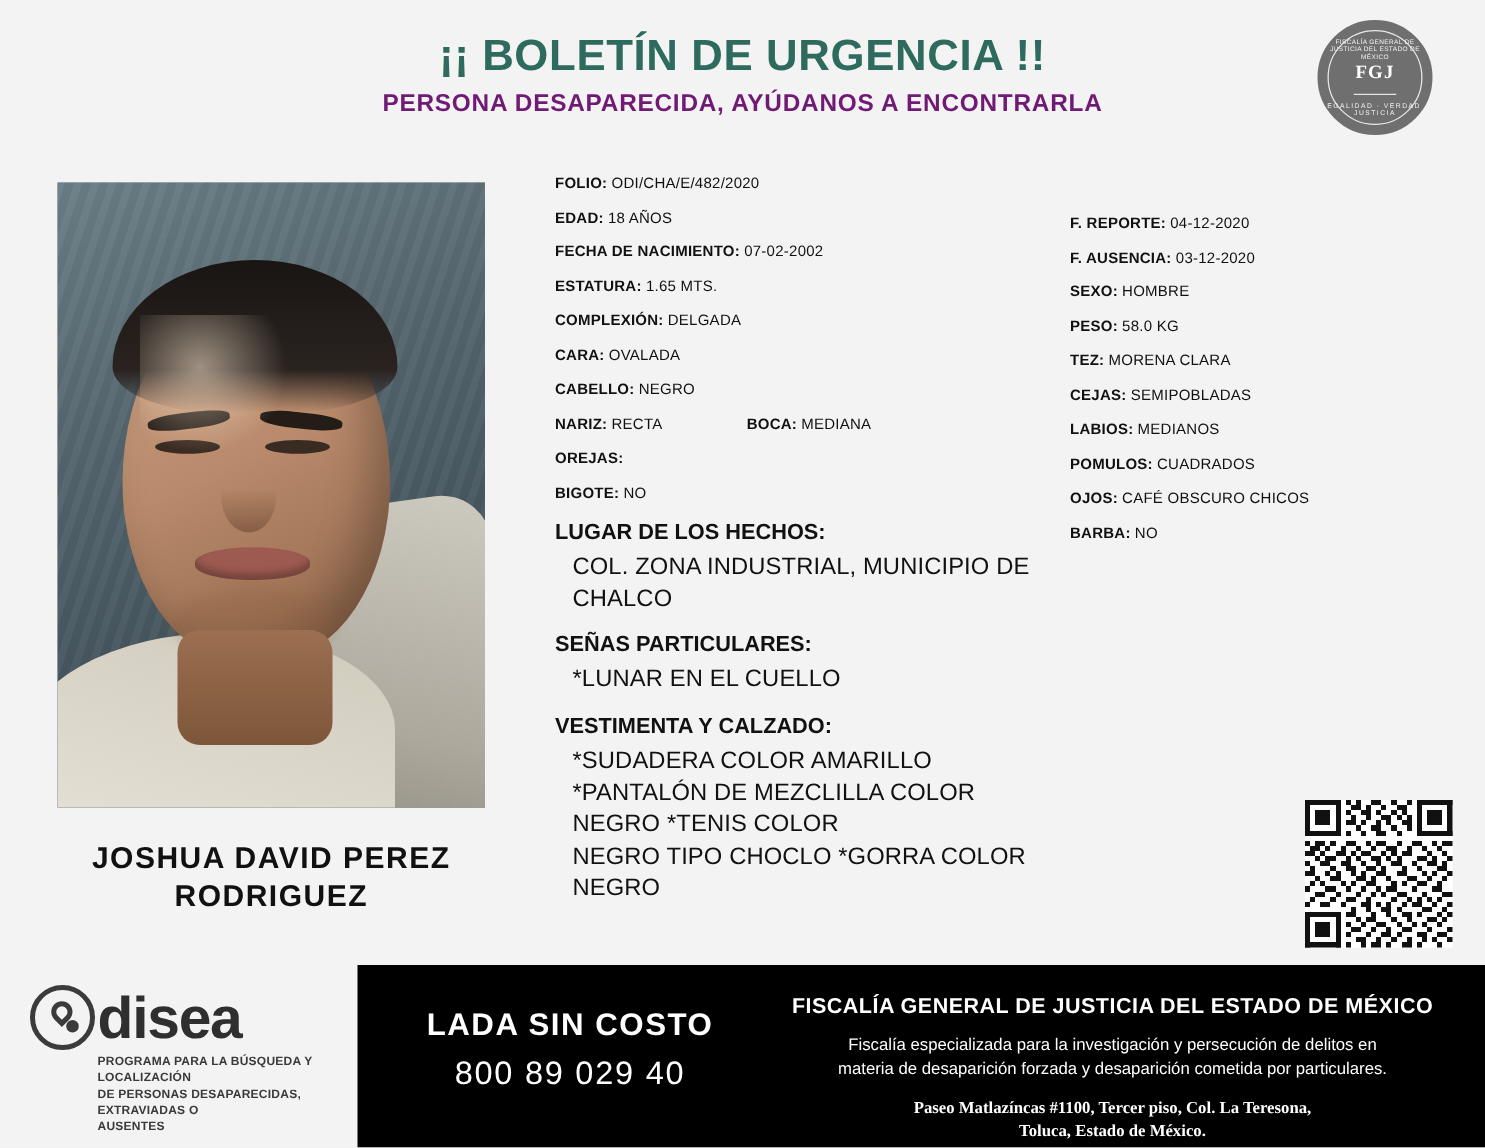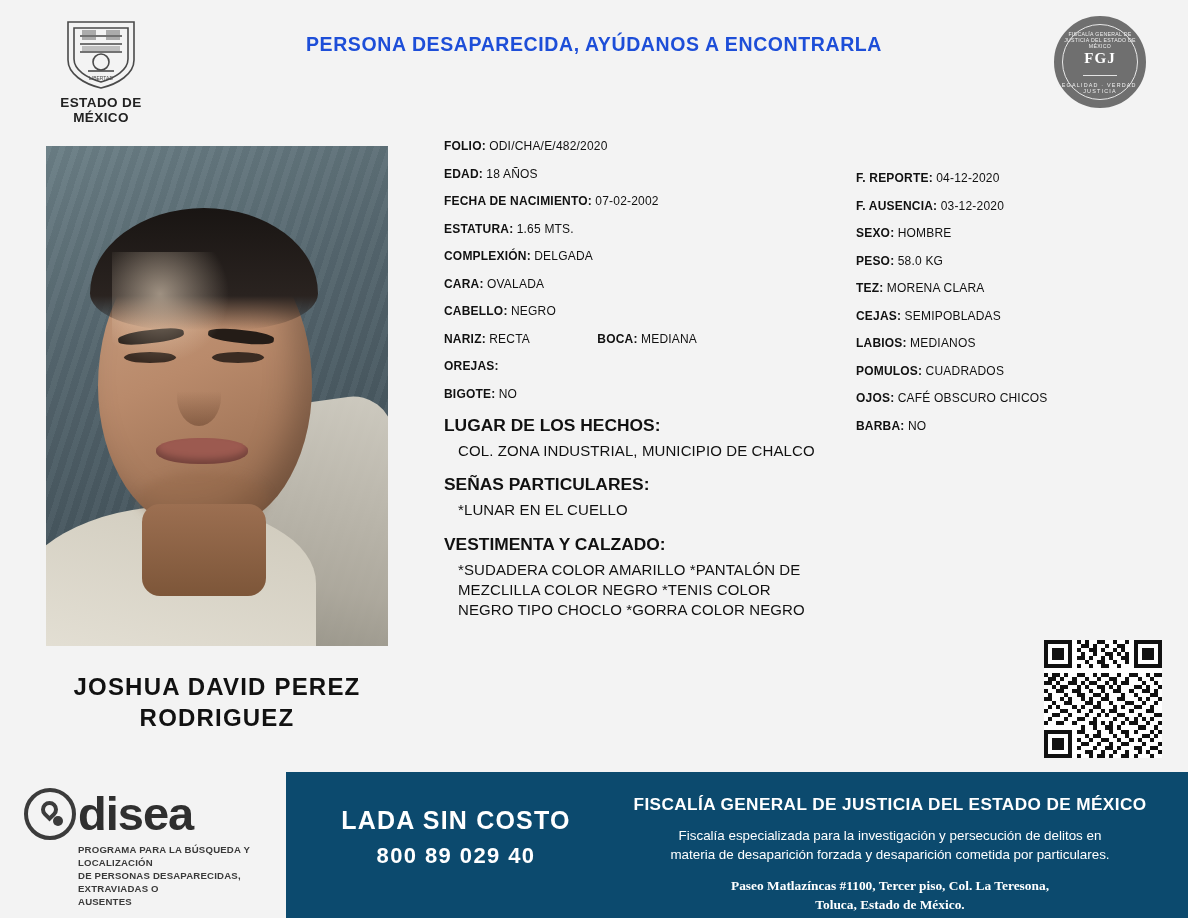--- a/index.html
+++ b/index.html
@@ -58,21 +58,21 @@
   .title-main {
     font-size: 35px;
     font-weight: bold;
     color: #2e6b5e;
     letter-spacing: 0.5px;
     line-height: 1.1;
   }
   .title-sub {
     font-size: 19.5px;
     font-weight: bold;
-    color: #1d4ed8;
+    color: #701a75;
     letter-spacing: 0.6px;
     margin-top: 7px;
   }
   .fgj-logo {
     position: absolute;
     right: 38px;
     top: 16px;
     width: 96px;
     height: 96px;
   }
@@ -280,21 +280,21 @@
   .frow .inline-2 {
     margin-left: 64px;
   }
   .block-title {
     font-size: 17.4px;
     font-weight: bold;
     margin-top: 2px;
     margin-bottom: 5px;
   }
   .block-text {
-    font-size: 15px;
+    font-size: 19px;
     line-height: 1.35;
     margin-left: 14px;
     margin-bottom: 13px;
     white-space: pre-line;
     letter-spacing: .1px;
   }
 
   
   .qr {
     position: absolute;
@@ -372,38 +372,38 @@
     color: #2f2f2f;
     letter-spacing: .5px;
     margin-top: 6px;
   }
   .footer-dark {
     position: absolute;
     left: 286px;
     top: 0;
     width: 902px;
     height: 146px;
-    background: #0c4a6e;
+    background: #000000;
     color: #fff;
   }
   .lada {
     position: absolute;
     left: 24px;
     top: 34px;
     width: 292px;
     text-align: center;
   }
   .lada-title {
     font-size: 25px;
     font-weight: bold;
     letter-spacing: 1.2px;
   }
   .lada-number {
-    font-size: 22px;
-    font-weight: bold;
+    font-size: 26px;
+    font-weight: normal;
     letter-spacing: 1.4px;
     margin-top: 8px;
   }
   .fiscalia {
     position: absolute;
     left: 320px;
     right: 14px;
     top: 22px;
     text-align: center;
   }
@@ -427,40 +427,23 @@
     font-family: "Liberation Serif", serif;
   }
 </style>
 </head>
 <body>
 
 <div class="page">
 
   <div class="header">
 
-    <div class="edomex-logo">
-      <div class="edomex-shield">
-        <svg width="86" height="76" viewBox="0 0 86 76" aria-hidden="true">
-          <g fill="none" stroke="#4a4a4a" stroke-width="1.6">
-            <path d="M10 6 H76 V44 C76 58 60 68 43 72 C26 68 10 58 10 44 Z"></path>
-            <path d="M16 12 H70 V43 C70 54 57 62 43 66 C29 62 16 54 16 43 Z"></path>
-            <path d="M22 20 H64 M22 28 H64 M22 36 H64"></path>
-            <circle cx="43" cy="46" r="8"></circle>
-            <path d="M30 55 H56"></path>
-          </g>
-          <rect x="24" y="14" width="14" height="10" fill="#6f6f6f" opacity=".55"></rect>
-          <rect x="48" y="14" width="14" height="10" fill="#6f6f6f" opacity=".55"></rect>
-          <rect x="24" y="30" width="38" height="6" fill="#6f6f6f" opacity=".4"></rect>
-          <text x="43" y="64" font-size="5" text-anchor="middle" fill="#4a4a4a" font-family="Liberation Sans, sans-serif">LIBERTAD</text>
-        </svg>
-      </div>
-      <div class="edomex-caption">ESTADO DE MÉXICO</div>
-    </div>
 
     <div class="header-titles">
+      <div class="title-main">¡¡ BOLETÍN DE URGENCIA !!</div>
       <div class="title-sub">PERSONA DESAPARECIDA, AYÚDANOS A ENCONTRARLA</div>
     </div>
 
     <div class="fgj-logo">
       <div class="fgj-circle">
         <div class="fgj-inner"></div>
         <div class="fgj-arc-top">FISCALÍA GENERAL DE JUSTICIA DEL ESTADO DE MÉXICO</div>
         <div class="fgj-bar"></div>
         <div class="fgj-text">FGJ</div>
         <div class="fgj-arc-bottom">LEGALIDAD · VERDAD · JUSTICIA</div>

